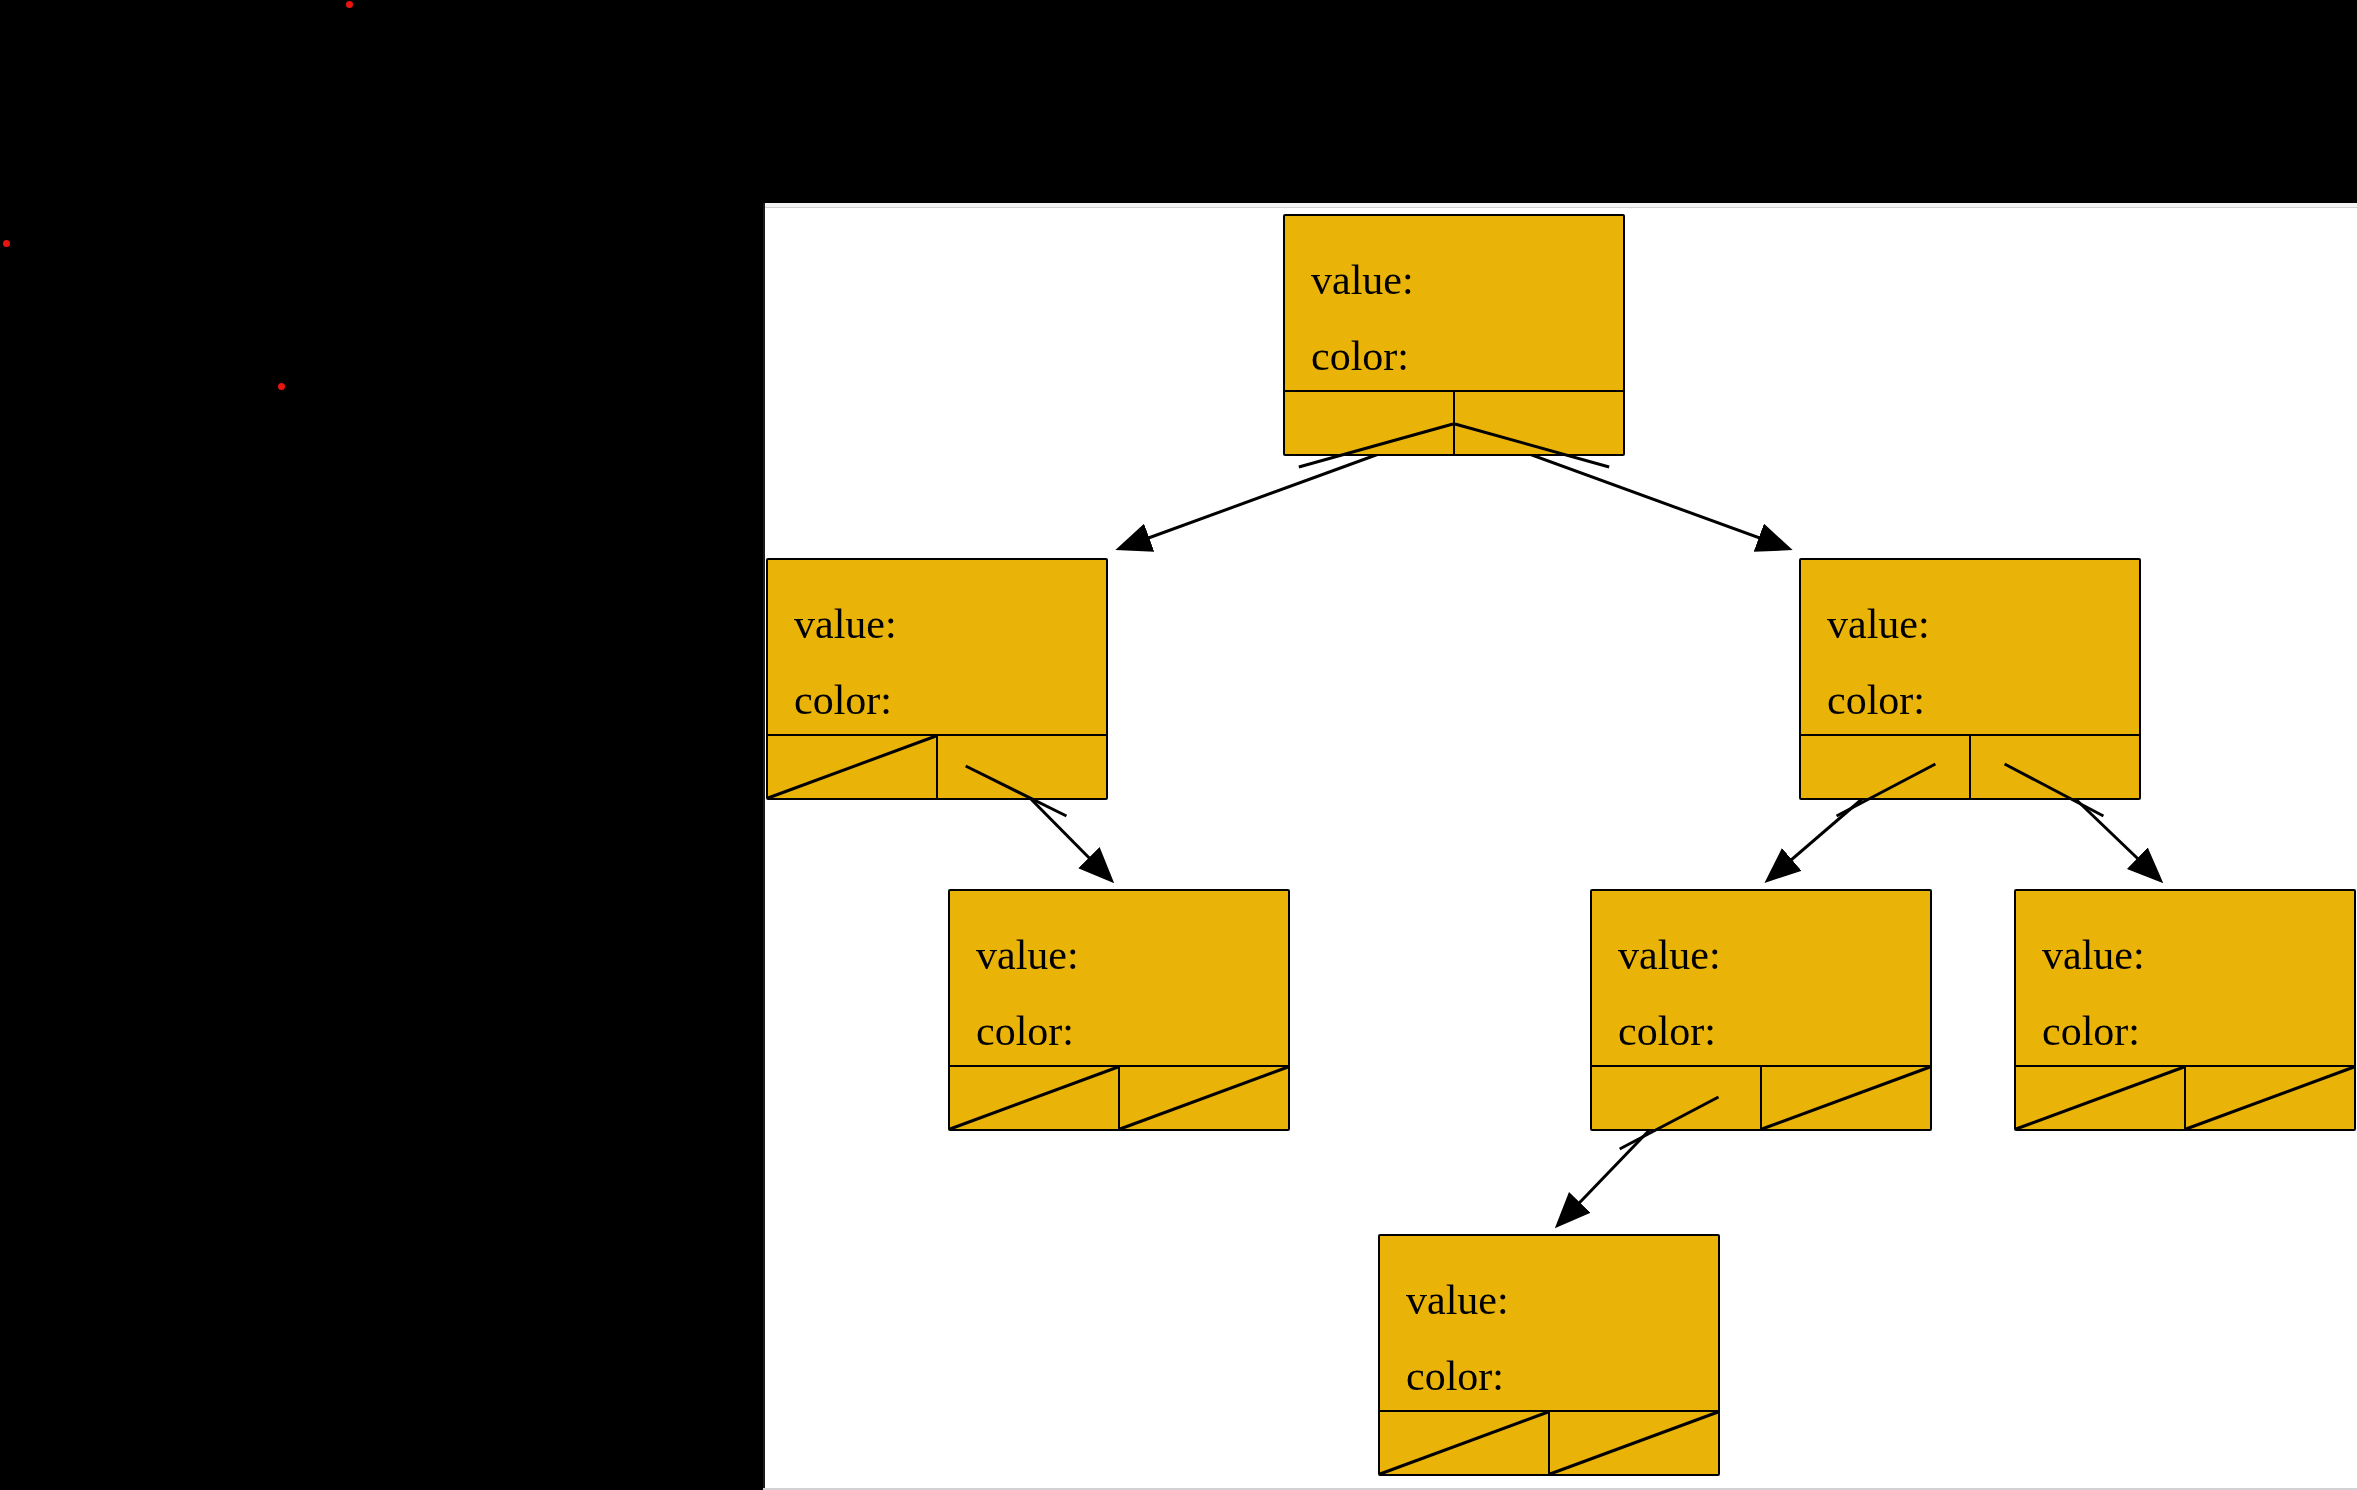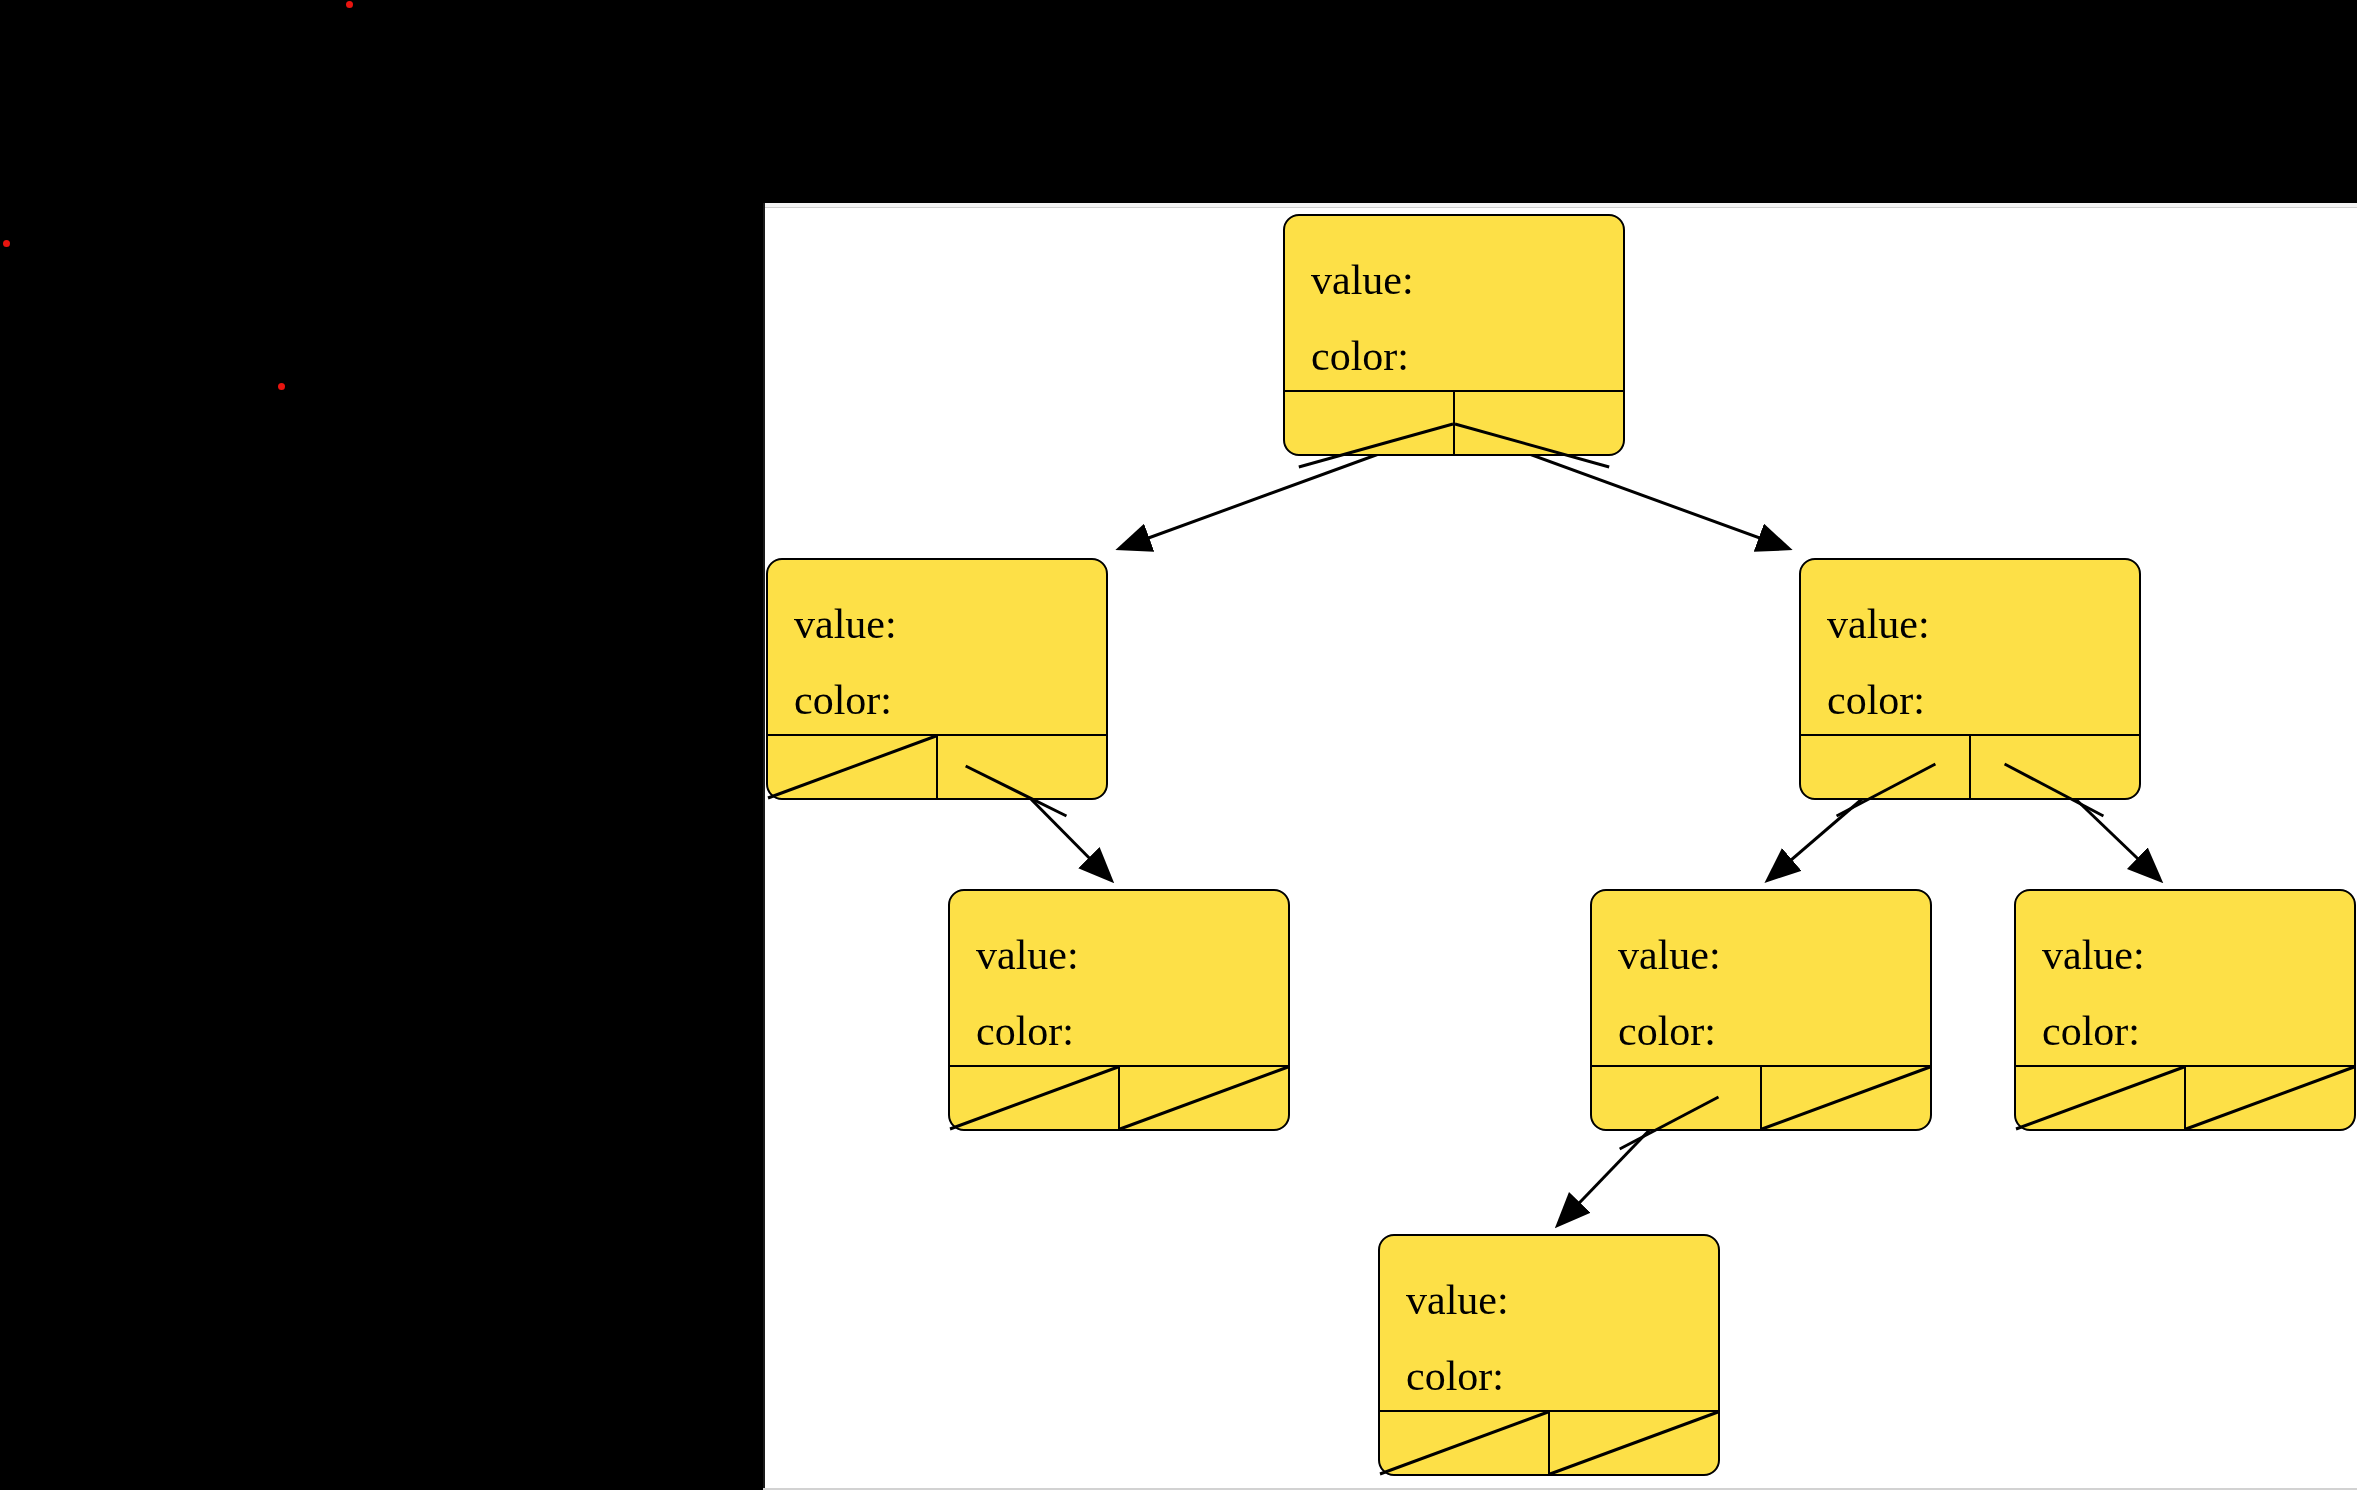--- a/index.html
+++ b/index.html
@@ -64,23 +64,23 @@
     position: absolute;
     left: 0; top: 0;
     width: 1594px;
     height: 1287px;
     pointer-events: none;
     overflow: visible;
   }
   .tnode {
     position: absolute;
     box-sizing: border-box;
-    background: #fde047;
+    background: #eab308;
     border: 2px solid #000000;
-    border-radius: 16px;
+    border-radius: 2px;
   }
   .tnode .node-fields {
     position: absolute;
     left: 0; top: 0; right: 0;
     height: 180px;
     padding: 26px 0 0 26px;
     box-sizing: border-box;
   }
   .tnode .field-line {
     font-size: 42px;

